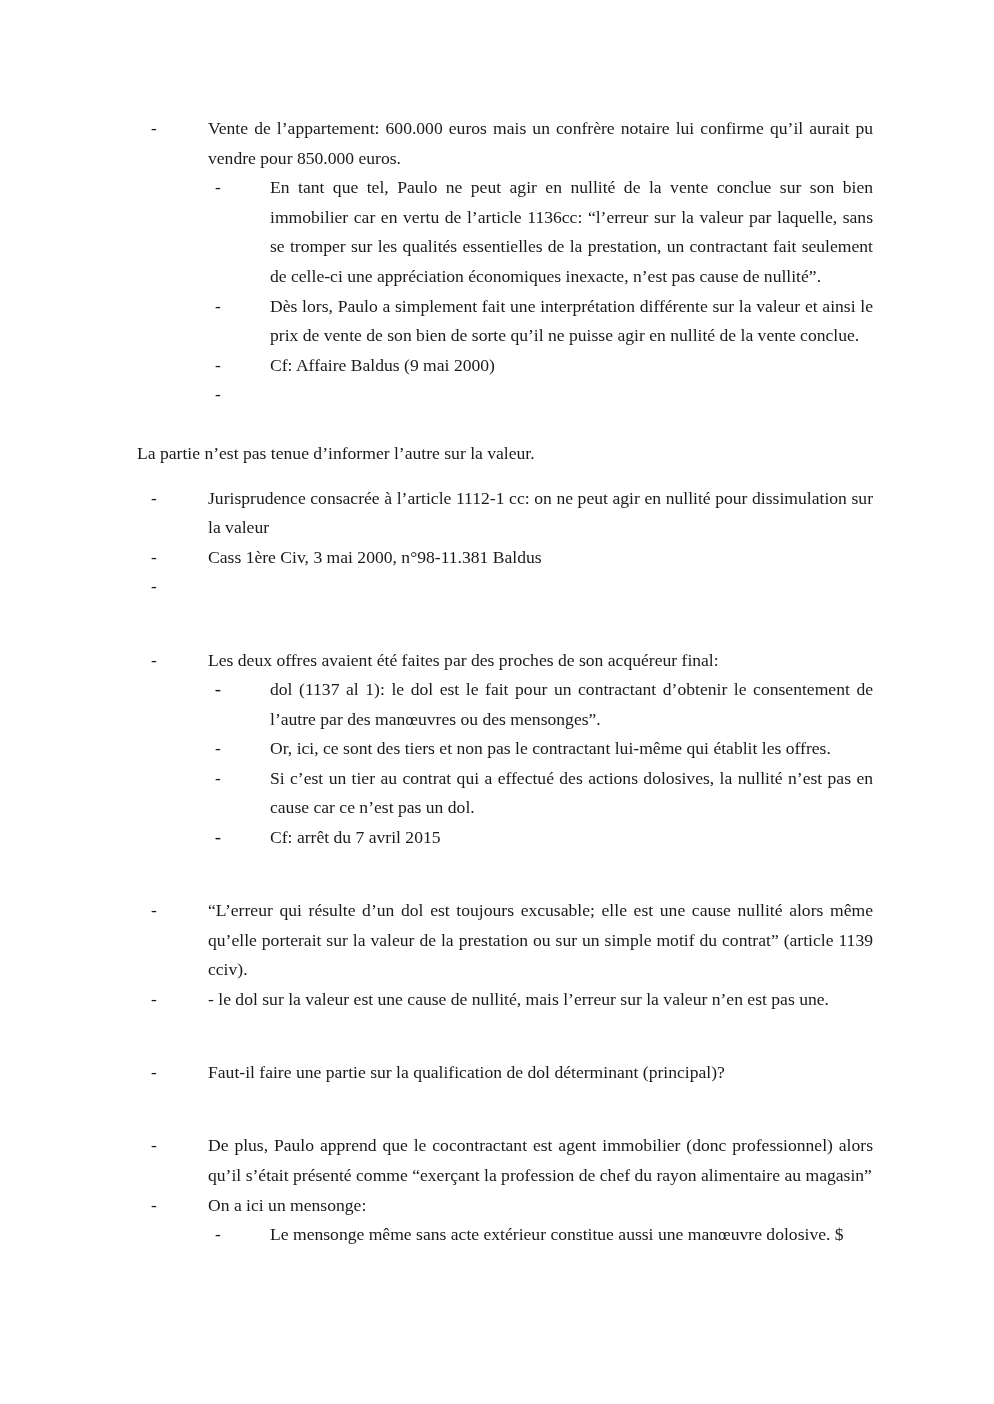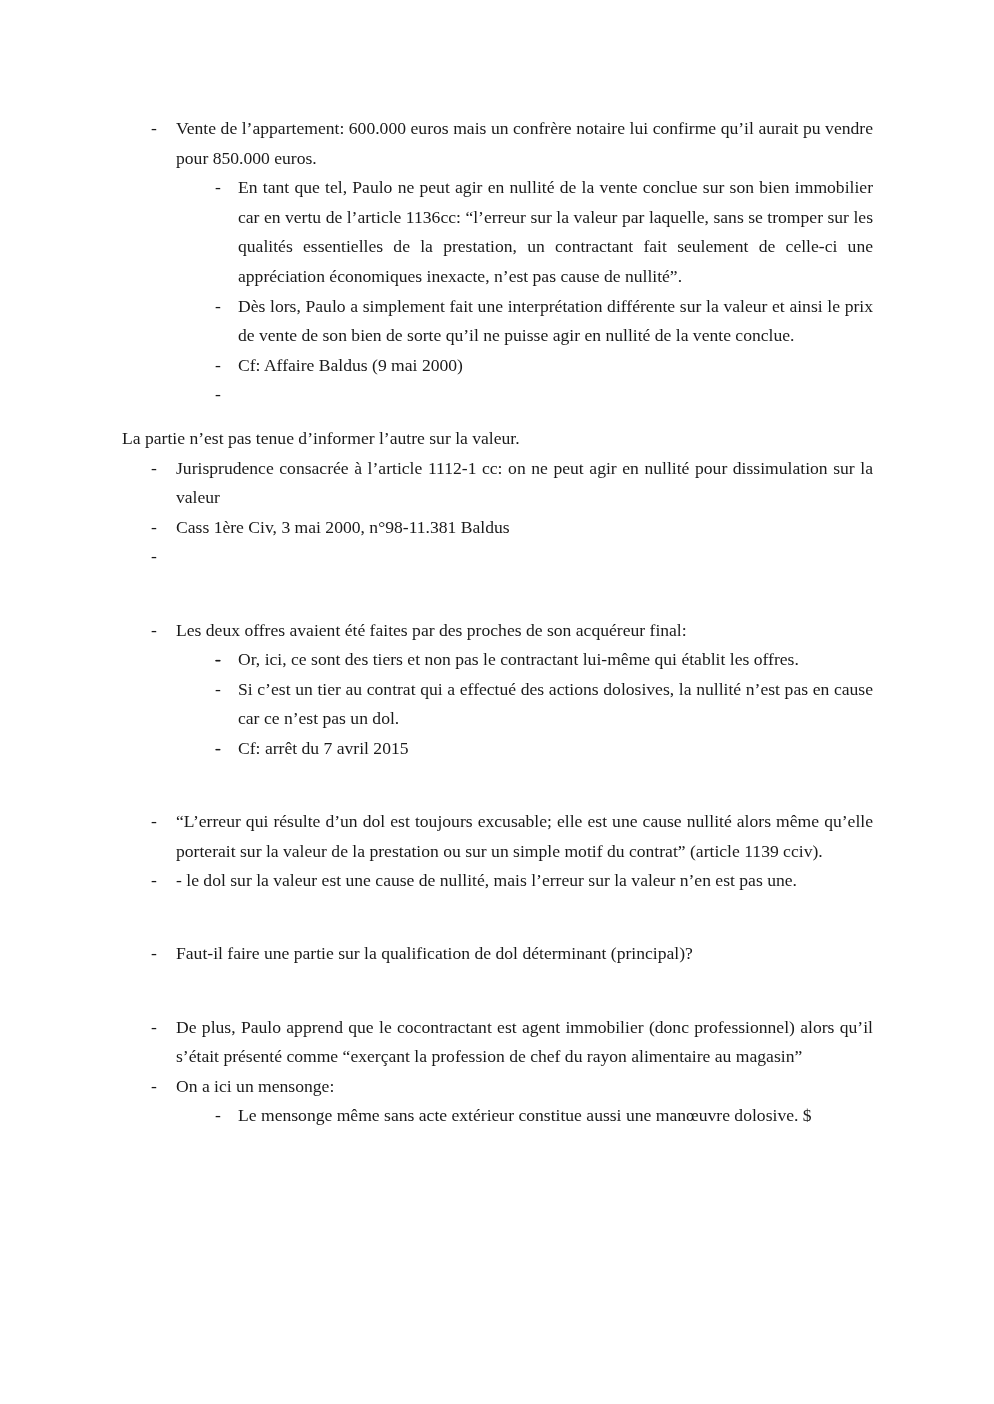--- a/index.html
+++ b/index.html
@@ -21,21 +21,21 @@
     background: #ffffff;
     box-sizing: border-box;
     padding: 114px 121px 0 122px;
   }
   .doc-body {
     font-size: 17.6px;
     line-height: 29.6px;
   }
   
   p.plain {
-    margin: 0;
+    margin: 15px;
     text-align: left;
     font-size: 17.6px;
     line-height: 29.6px;
   }
   
   .li {
     position: relative;
     margin: 0;
     box-sizing: border-box;
     font-size: 17.6px;
@@ -43,20 +43,21 @@
   }
   .li .bullet {
     position: absolute;
     top: 0;
     font-size: 17.6px;
     line-height: 29.6px;
     color: #1a1a1a;
   }
   .li .txt {
     display: block;
+    margin-left: 32px;
   }
   
   .lvl1 {
     padding-left: 54px;
   }
   .lvl1 > .bullet {
     left: 29px;
   }
   
   .lvl2 {
@@ -142,20 +143,21 @@
       <span class="bullet">-</span>
       <span class="txt">Les deux offres avaient été faites par des proches de son acquéreur final:</span>
     </div>
 
     <div class="li lvl2 flush">
       <span class="bullet">-</span>
     </div>
 
     <div class="li lvl2 just">
       <span class="bullet">-</span>
+      <span class="txt">dol (1137 al 1): le dol est le fait pour un contractant d’obtenir le consentement de l’autre par des manœuvres ou des mensonges”.</span>
     </div>
 
     <div class="li lvl2 flush">
       <span class="bullet">-</span>
       <span class="txt">Or, ici, ce sont des tiers et non pas le contractant lui-même qui établit les offres.</span>
     </div>
 
     <div class="li lvl2 just">
       <span class="bullet">-</span>
       <span class="txt">Si c’est un tier au contrat qui a effectué des actions dolosives, la nullité n’est pas en cause car ce n’est pas un dol.</span>

